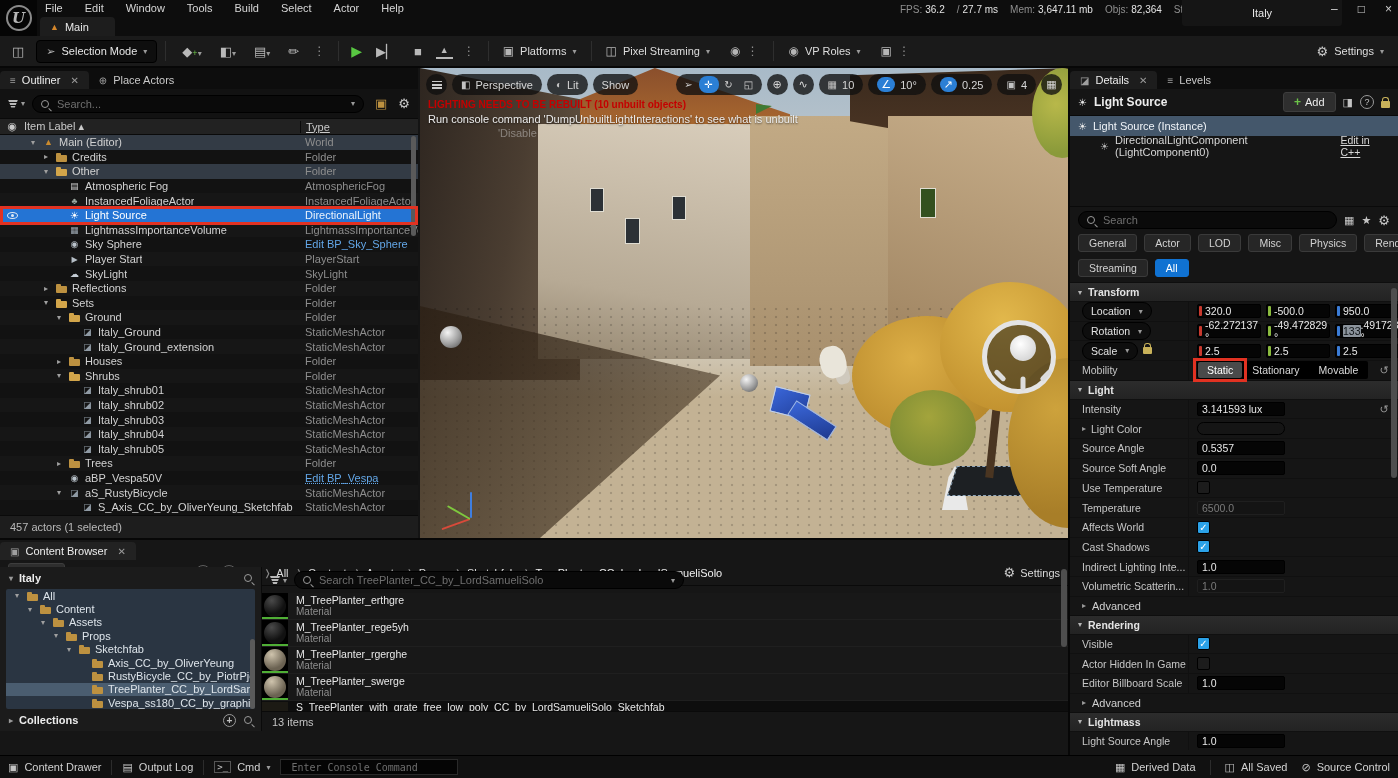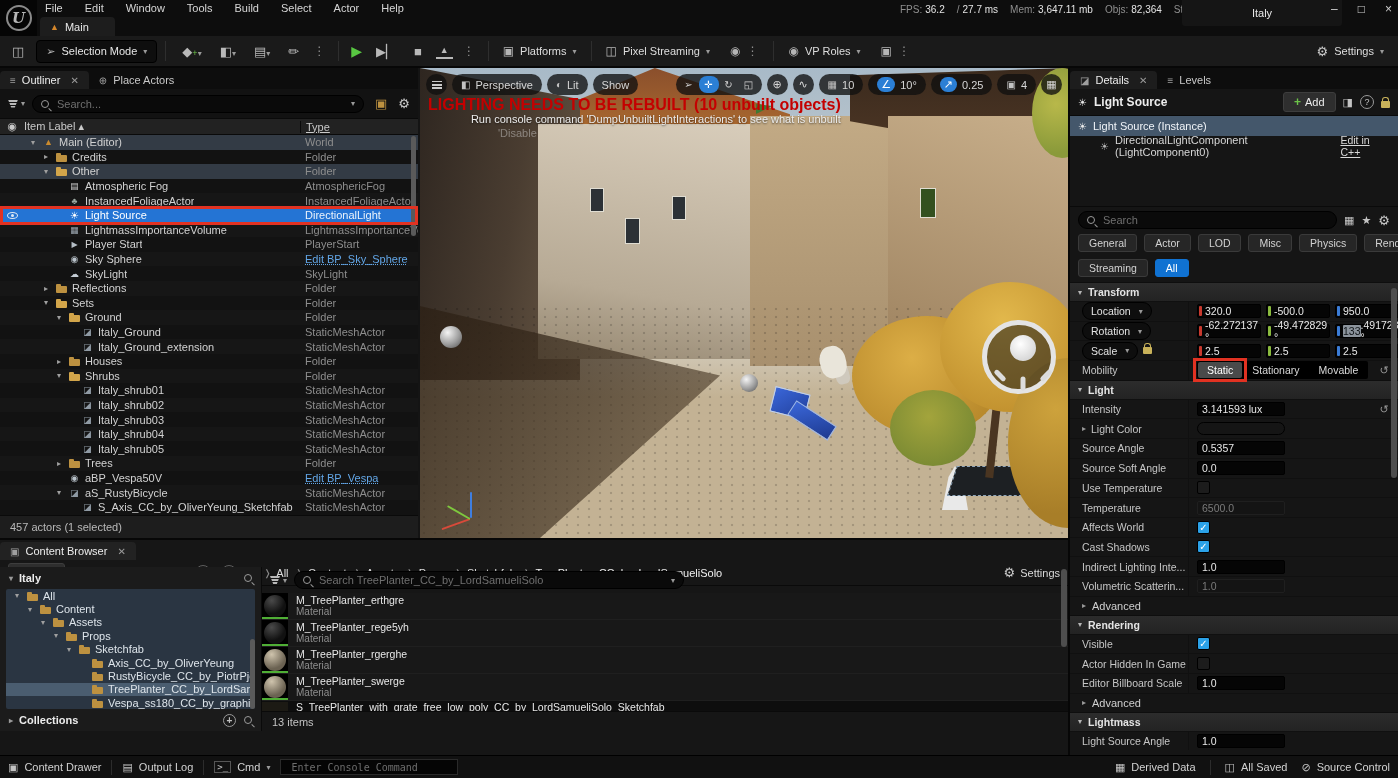--- a/index.html
+++ b/index.html
@@ -135,21 +135,21 @@
   
   .vp-pillbar{position:absolute;top:6px;display:flex;gap:5px;align-items:center;z-index:6;}
   .pill{display:flex;align-items:center;gap:5px;background:rgba(16,16,16,.78);border-radius:11px;padding:3px 9px;color:#d6d6d6;height:21px;}
   .pill.round{width:21px;justify-content:center;padding:0;}
   .pill .picon{font-size:10px;color:#c3c3c3;}
   .pill .blue{background:var(--accent,#2b7fd5);color:#fff;border-radius:9px;padding:1px 4px;}
   .pillgroup{display:flex;background:rgba(16,16,16,.78);border-radius:11px;height:21px;align-items:center;padding:0 3px;}
   .pillgroup .tool{width:20px;height:17px;display:flex;align-items:center;justify-content:center;border-radius:8px;color:#cfcfcf;font-size:10px;}
   .pillgroup .tool.sel{background:var(--accent,#2b7fd5);color:#fff;}
   #vp-warning{position:absolute;left:8px;top:30px;z-index:6;line-height:14px;}
-  #vp-warning .w1{color:var(--warning,#c40000);font-weight:bold;font-size:16px;}
+  #vp-warning .w1{color:var(--warning,#c40000);font-weight:bold;font-size:10px;}
   #vp-warning .w2{color:#ececec;font-size:11px;text-shadow:0 1px 2px rgba(0,0,0,.6);text-align:right;}
   #vp-warning .w3{color:rgba(220,220,220,.45);font-size:11px;padding-left:70px;}
   .hamb{width:10px;height:8px;display:inline-block;background:linear-gradient(#c9c9c9 0 1.5px,transparent 1.5px 3.2px,#c9c9c9 3.2px 4.7px,transparent 4.7px 6.4px,#c9c9c9 6.4px 8px);}
 
   
   #details{left:1068px;top:68px;width:330px;height:687px;background:#151515;border-left:2px solid #070707;}
   #dt-header{display:flex;align-items:center;gap:7px;padding:5px 8px;height:26px;}
   #dt-header .dtitle{font-size:12px;font-weight:bold;color:#ededed;flex:1;}
   .addbtn{display:flex;align-items:center;gap:4px;background:#2e2e2e;border:1px solid #3d3d3d;border-radius:3px;padding:2px 10px;color:#ededed;}
   .plus{color:#6cc349;font-weight:bold;font-size:12px;}
@@ -441,33 +441,33 @@
             <span class="olarrow"></span>
             <span class="olicon" data-icon="volume"></span>
             <span class="ollabel">LightmassImportanceVolume</span>
           </span>
           <span class="oltype">LightmassImportanceVol</span>
         </div>
         <div class="olrow" data-depth="2">
           <span class="ol-eye"></span>
           <span class="ol-tree">
             <span class="olarrow"></span>
+            <span class="olicon" data-icon="blueprint"></span>
+            <span class="ollabel">Sky Sphere</span>
+          </span>
+          <span class="oltype" data-link="true">Edit BP_Sky_Sphere</span>
+        </div>
+        <div class="olrow" data-depth="2">
+          <span class="ol-eye"></span>
+          <span class="ol-tree">
+            <span class="olarrow"></span>
             <span class="olicon" data-icon="player"></span>
             <span class="ollabel">Player Start</span>
           </span>
           <span class="oltype">PlayerStart</span>
-        </div>
-        <div class="olrow" data-depth="2">
-          <span class="ol-eye"></span>
-          <span class="ol-tree">
-            <span class="olarrow"></span>
-            <span class="olicon" data-icon="blueprint"></span>
-            <span class="ollabel">Sky Sphere</span>
-          </span>
-          <span class="oltype" data-link="true">Edit BP_Sky_Sphere</span>
         </div>
         <div class="olrow" data-depth="2">
           <span class="ol-eye"></span>
           <span class="ol-tree">
             <span class="olarrow"></span>
             <span class="olicon" data-icon="skylight"></span>
             <span class="ollabel">SkyLight</span>
           </span>
           <span class="oltype">SkyLight</span>
         </div>

